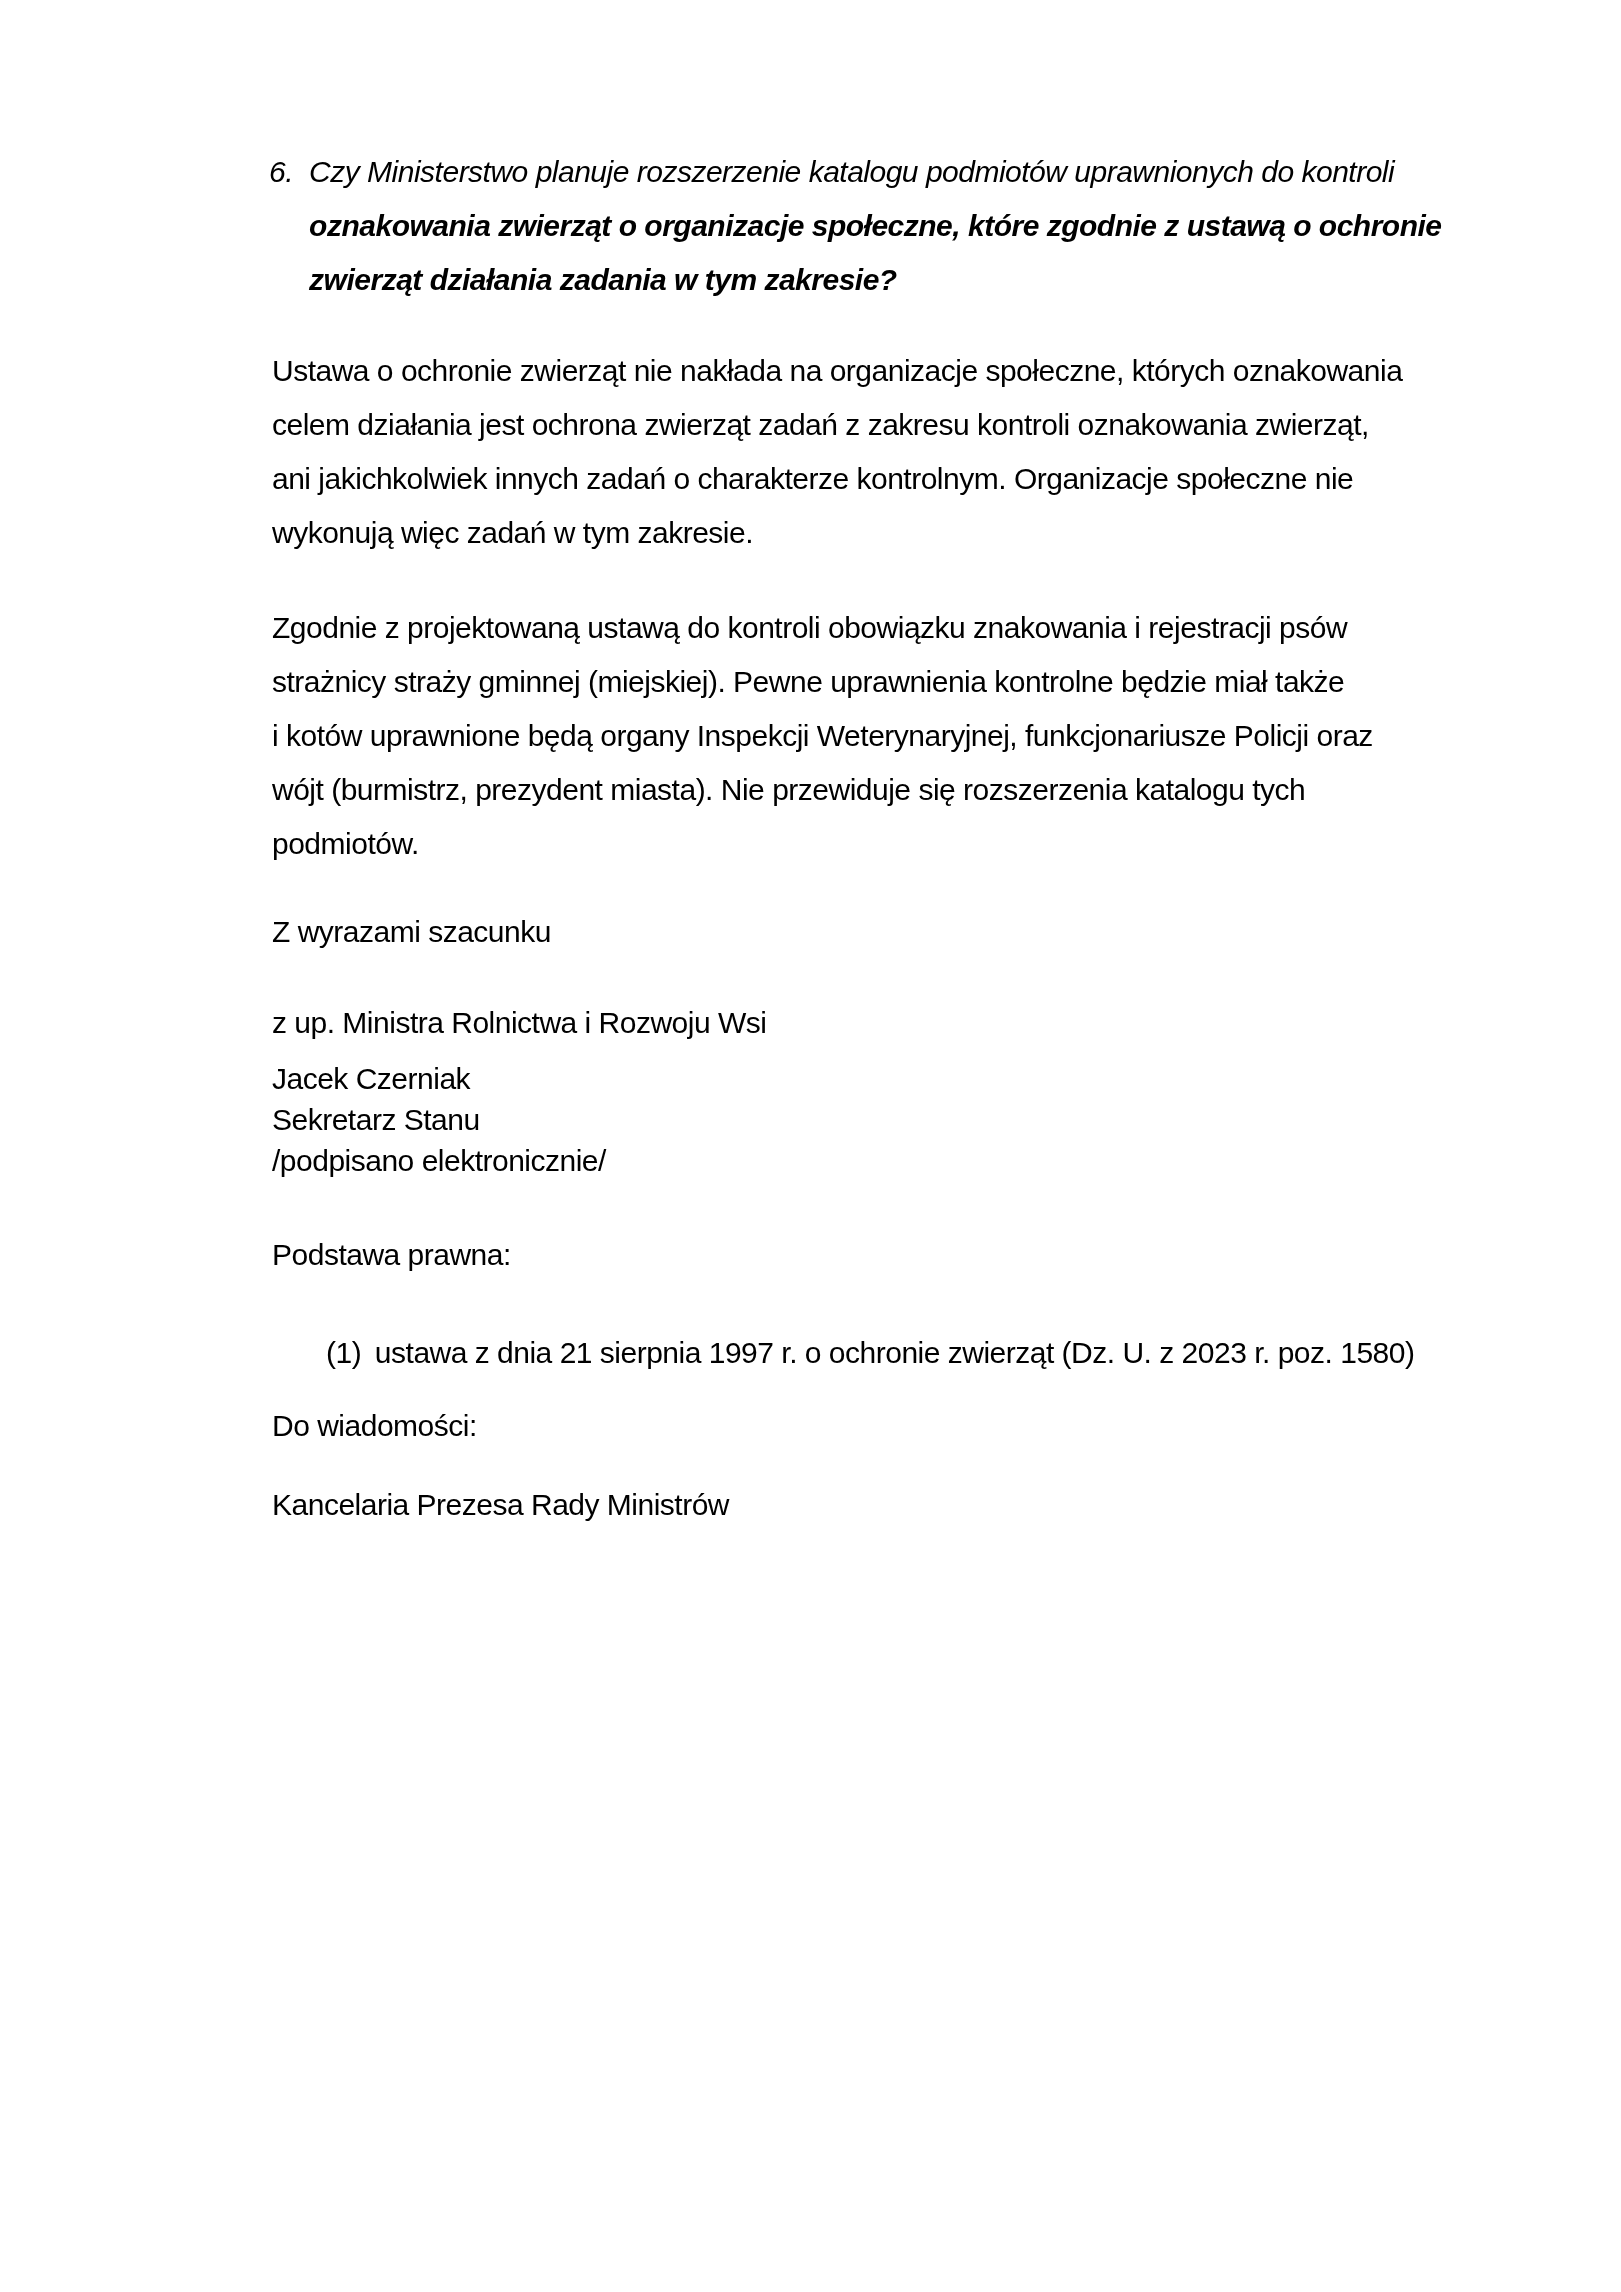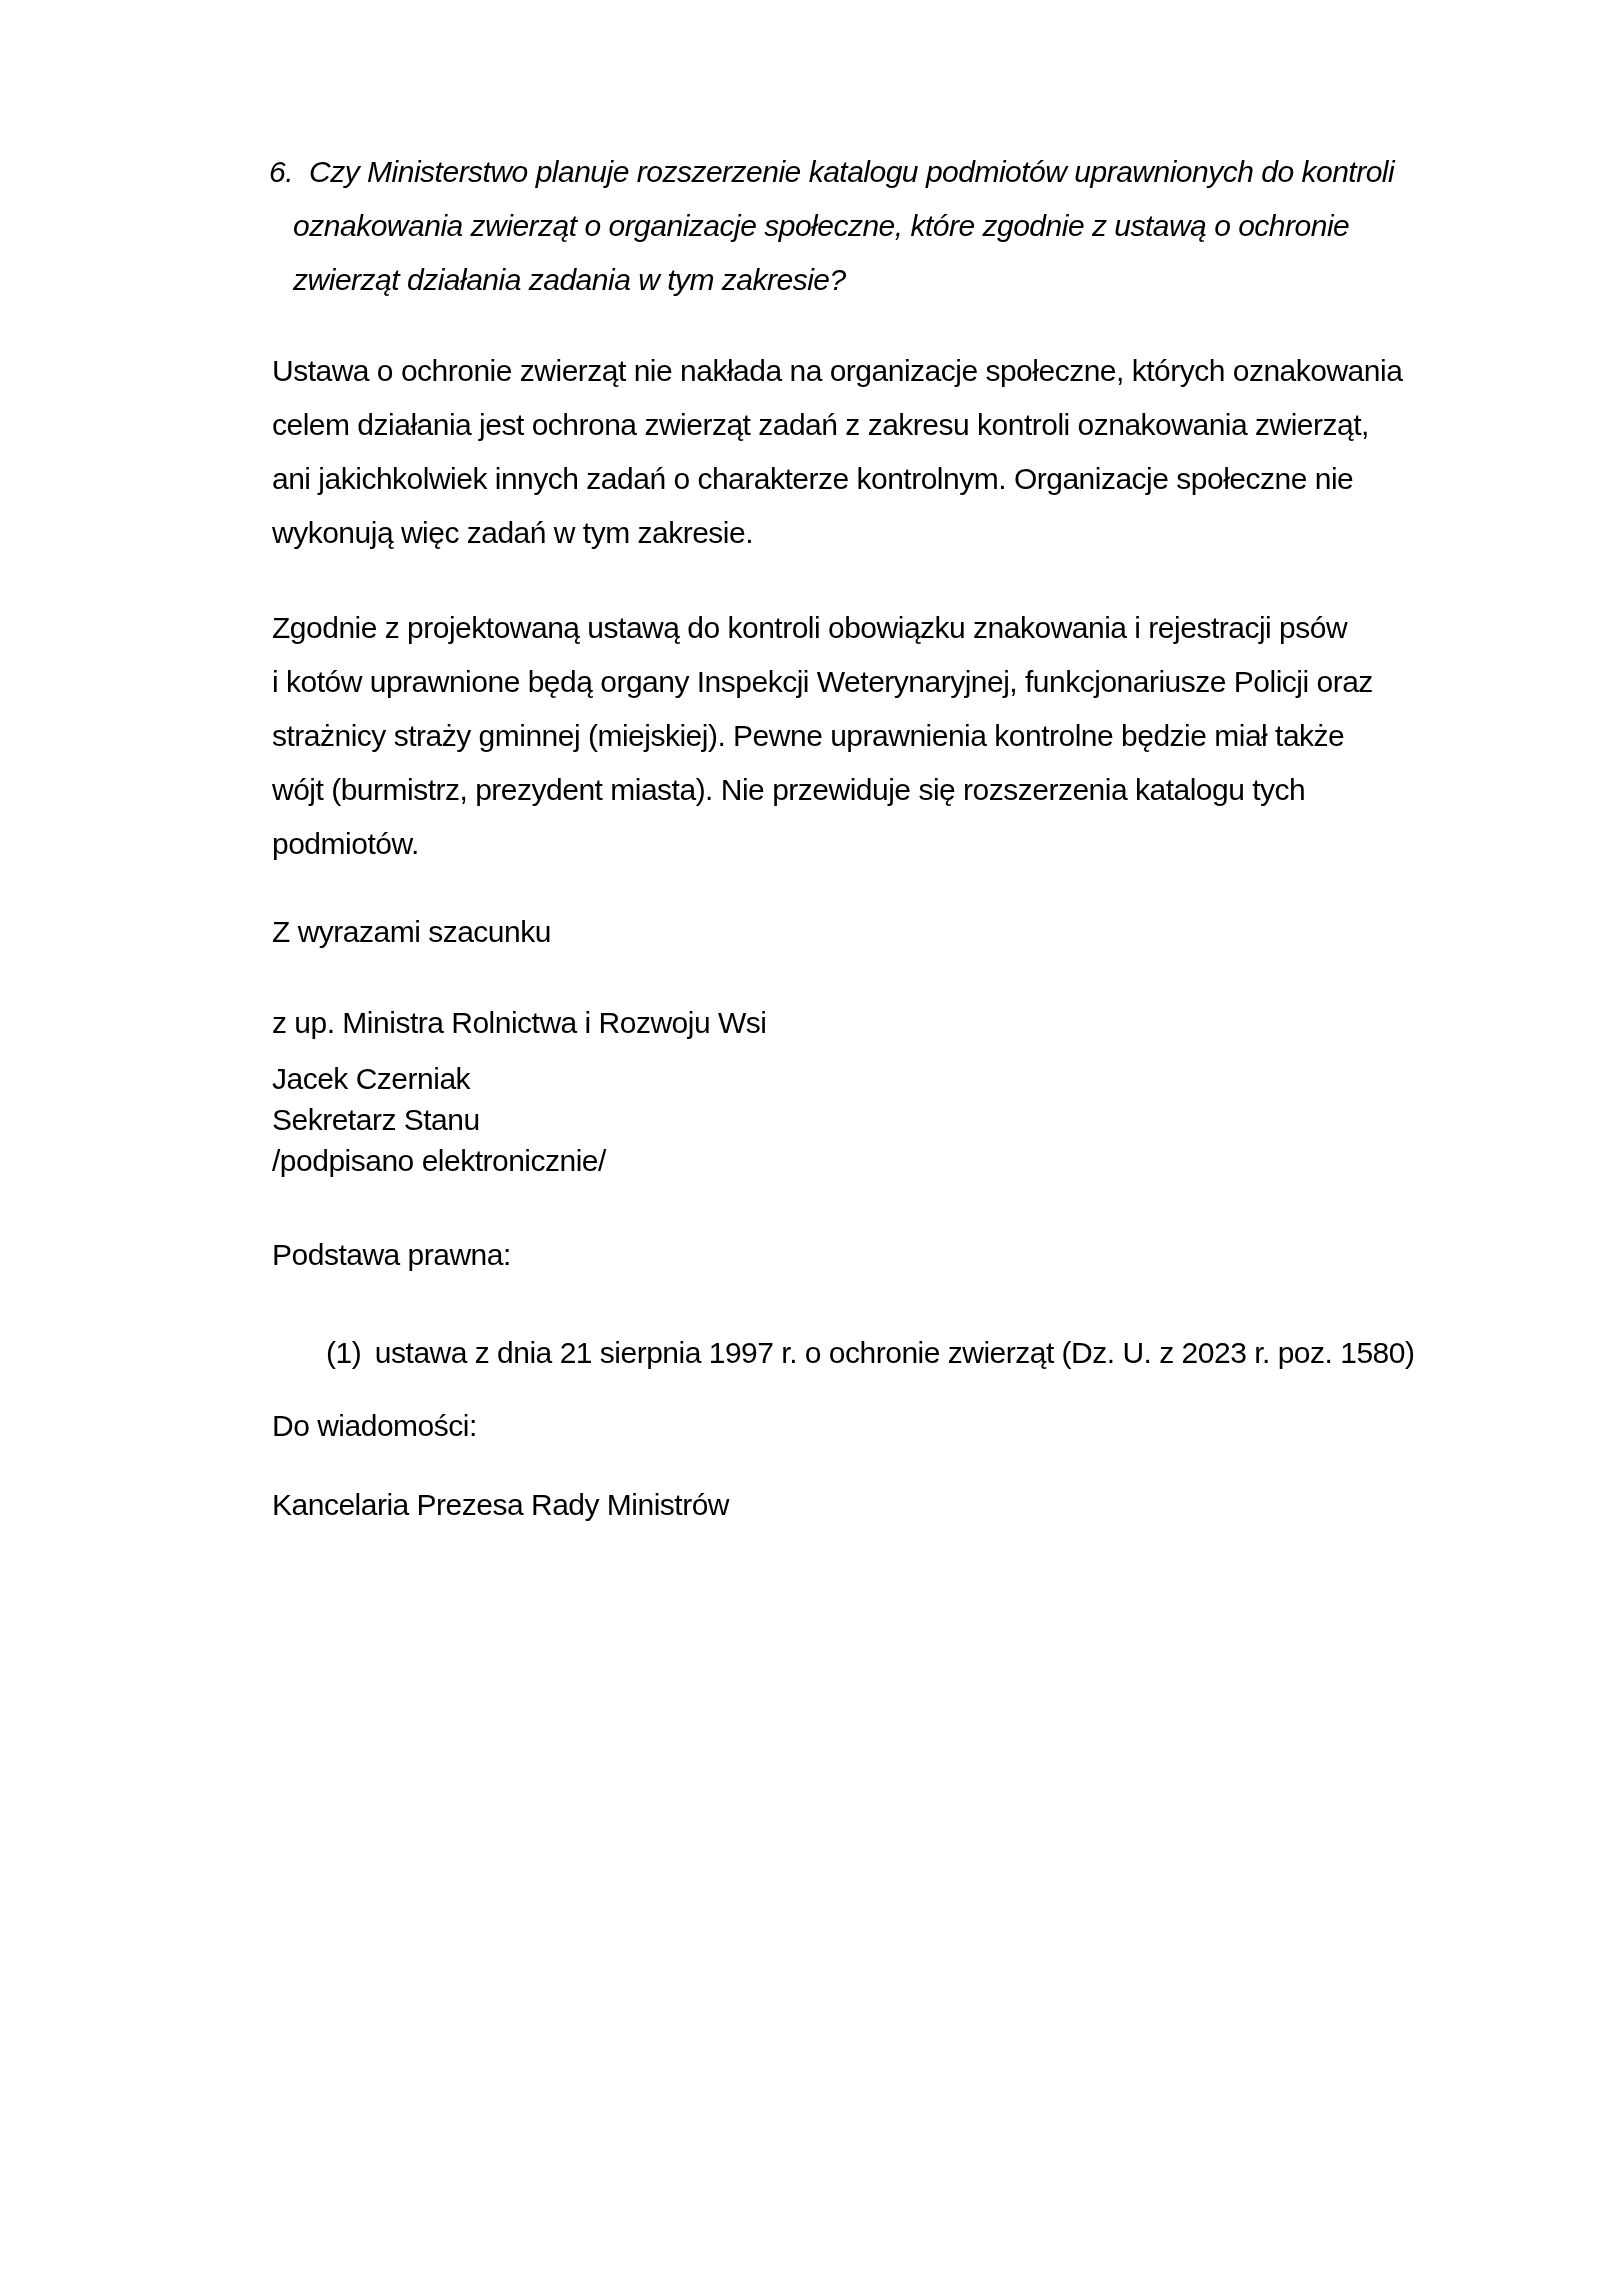--- a/index.html
+++ b/index.html
@@ -22,21 +22,21 @@
     font-family: "Liberation Sans", sans-serif;
     font-size: 30px;
     letter-spacing: -0.5px;
     color: #000000;
   }
   .block { line-height: 54px; }
   .line, .single-line { white-space: nowrap; }
 
   
   .question { font-style: italic; margin-left: -2.9px; }
-  .question .cont { margin-left: 24px; }
+  .question .cont { margin-left: 40px; font-weight: bold; }
   .qnum { display: inline-block; width: 40px; }
 
   
   .sig-block { line-height: 41px; }
 
   
   .legal-item { margin-left: 54px; white-space: nowrap; }
   .itemnum { display: inline-block; margin-right: 13.7px; }
 </style>
 </head>
@@ -55,22 +55,22 @@
 
     <div class="block" style="margin-top:37px">
       <div class="line">Ustawa o ochronie zwierząt nie nakłada na organizacje społeczne, których oznakowania</div>
       <div class="line">celem działania jest ochrona zwierząt zadań z zakresu kontroli oznakowania zwierząt,</div>
       <div class="line">ani jakichkolwiek innych zadań o charakterze kontrolnym. Organizacje społeczne nie</div>
       <div class="line">wykonują więc zadań w tym zakresie.</div>
     </div>
 
     <div class="block" style="margin-top:41px">
       <div class="line">Zgodnie z projektowaną ustawą do kontroli obowiązku znakowania i rejestracji psów</div>
+      <div class="line">strażnicy straży gminnej (miejskiej). Pewne uprawnienia kontrolne będzie miał także</div>
       <div class="line">i kotów uprawnione będą organy Inspekcji Weterynaryjnej, funkcjonariusze Policji oraz</div>
-      <div class="line">strażnicy straży gminnej (miejskiej). Pewne uprawnienia kontrolne będzie miał także</div>
       <div class="line">wójt (burmistrz, prezydent miasta). Nie przewiduje się rozszerzenia katalogu tych</div>
       <div class="line">podmiotów.</div>
     </div>
 
     <div class="block single-line" style="margin-top:34px">Z wyrazami szacunku</div>
 
     <div class="block single-line" style="margin-top:37px">z up. Ministra Rolnictwa i Rozwoju Wsi</div>
 
     <div class="block sig-block" style="margin-top:7.8px">
       <div class="line">Jacek Czerniak</div>

